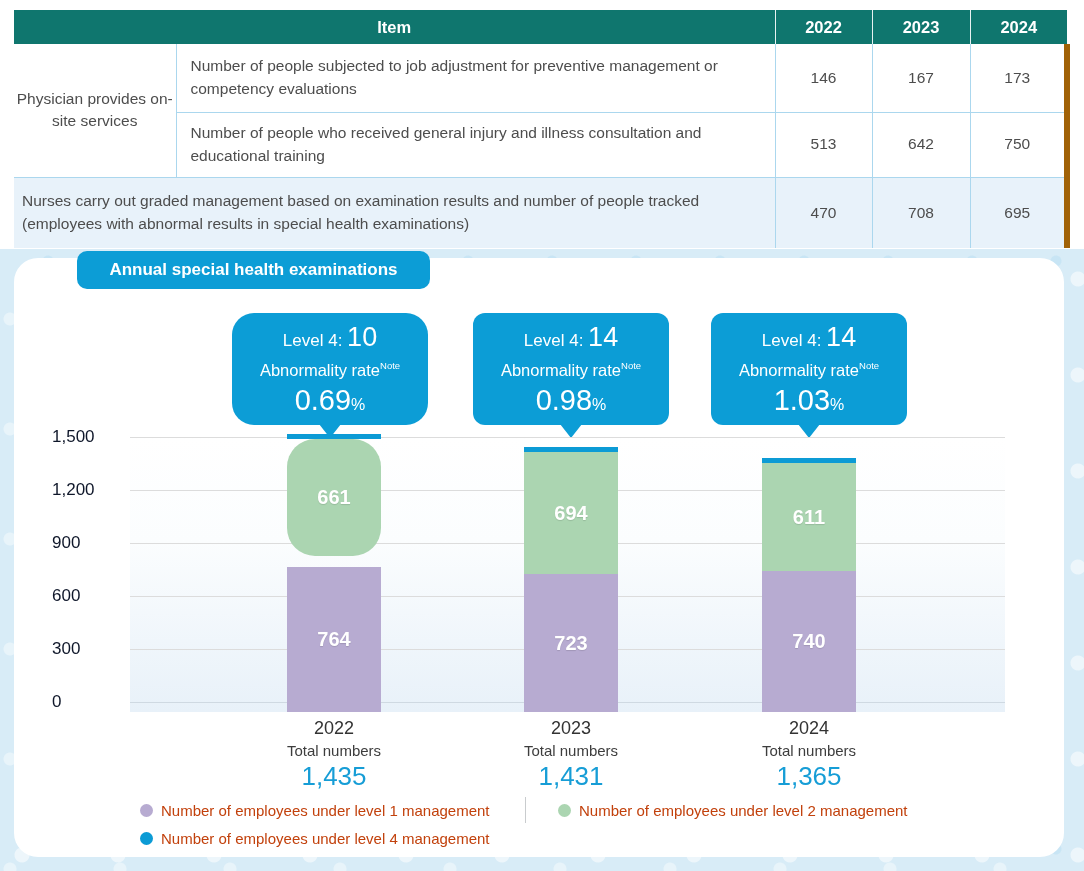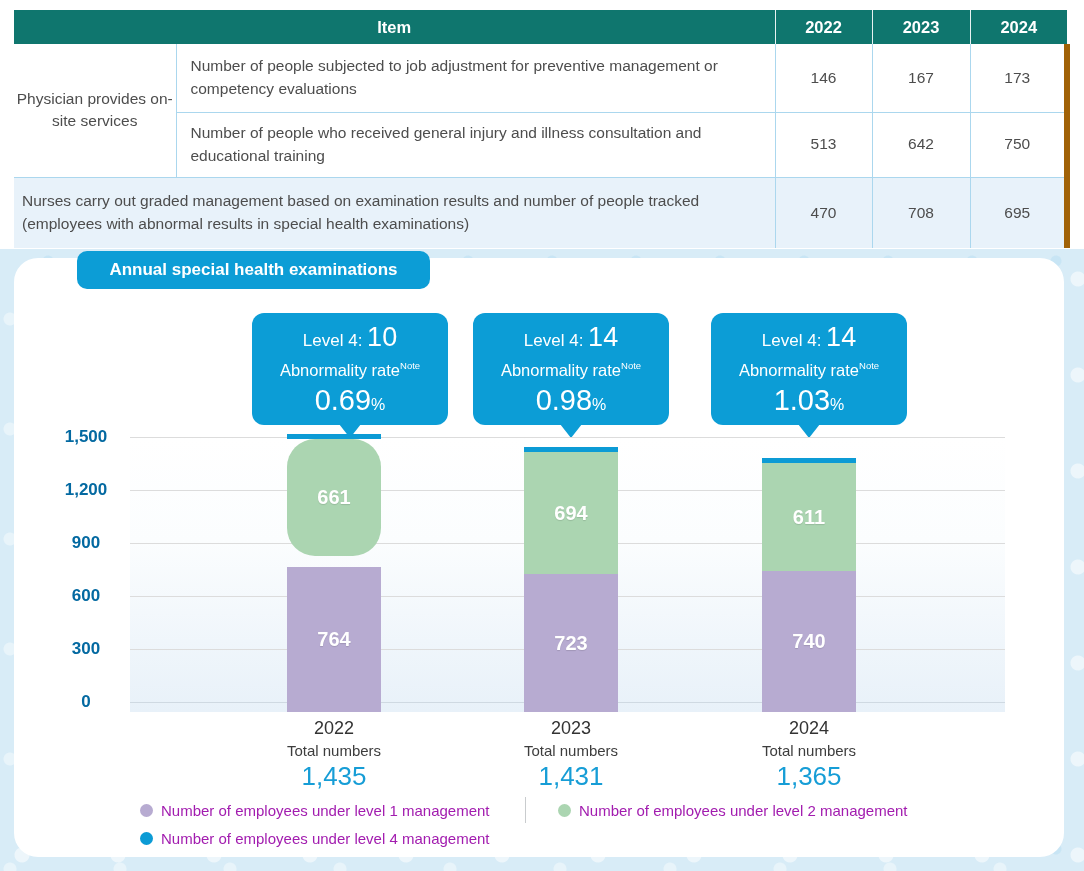--- a/index.html
+++ b/index.html
@@ -55,50 +55,50 @@
   .callout .tail {
     position:absolute; left:50%; bottom:-13px; margin-left:-11px; width:0; height:0;
     border-left:11px solid transparent; border-right:11px solid transparent; border-top:14px solid #0c9dd6;
   }
   .callout .l1 { font-size:17px; line-height:30px; }
   .callout .l1 .big { font-size:27px; font-weight:500; }
   .callout .l2 { font-size:16.5px; line-height:20px; }
   .callout .l2 sup { font-size:9.5px; }
   .callout .l3 { font-size:29px; font-weight:500; line-height:40px; }
   .callout .l3 .pct { font-size:16px; font-weight:normal; }
-  .co-1 { left:252px; } .co-2 { left:473px; } .co-3 { left:711px; }
+  .co-1 { left:232px;border-radius:22px; } .co-2 { left:473px; } .co-3 { left:711px; }
 
   
   .plot {
     position:absolute; left:130px; top:437px; width:875px; height:275px;
     background:linear-gradient(180deg, #ffffff 0%, #fbfdfe 38%, #e8f1f9 100%);
   }
   .gridline { position:absolute; left:0; width:100%; height:1px; background:#dcdcdc; }
   .g0 { top:0; } .g1 { top:53px; } .g2 { top:106px; } .g3 { top:159px; } .g4 { top:212px; } .g5 { top:265px; background:#cfd9e2; }
-  .ytick { position:absolute; left:52px; width:68px; height:20px; text-align:center; font-size:17px; color:#0369a1;font-weight:bold; }
+  .ytick { position:absolute; left:52px; width:68px; height:20px; text-align:left; font-size:17px; color:#0f172a; }
   .yt0 { top:427px; } .yt1 { top:480px; } .yt2 { top:533px; } .yt3 { top:586px; } .yt4 { top:639px; } .yt5 { top:692px; }
 
   .bar { position:absolute; bottom:0; width:94px; display:flex; flex-direction:column-reverse; }
   .bar-1 { left:157px; } .bar-2 { left:394px; } .bar-3 { left:632px; }
   .seg { width:100%; display:flex; align-items:center; justify-content:center; }
   .seg-l1 { background:#b7abd1; }
   .seg-l2 { background:#abd5b1; }
   .seg-l4 { background:#0c9bd5; }
   .seg .val { color:#ffffff; font-size:20px; font-weight:bold; text-shadow:0 1px 1px rgba(0,0,0,0.12); }
 
   
   .xgroup { position:absolute; width:190px; text-align:center; }
   .xg-1 { left:239px; } .xg-2 { left:476px; } .xg-3 { left:714px; }
   .xgroup { top:716px; }
   .xgroup .year  { font-size:18px; color:#333333; line-height:24px; }
   .xgroup .tlabel{ font-size:15px; color:#3d3d3d; line-height:21px; }
   .xgroup .total { font-size:26px; color:#169dd6; font-weight:500; line-height:30px; }
 
   
-  .legend-item { position:absolute; height:20px; display:flex; align-items:center; gap:8px; font-size:15px; color:#a21caf; }
+  .legend-item { position:absolute; height:20px; display:flex; align-items:center; gap:8px; font-size:15px; color:#c2410c; }
   .li-1 { left:140px; top:800px; } .li-2 { left:558px; top:800px; } .li-3 { left:140px; top:828px; }
   .dot { width:13px; height:13px; border-radius:50%; flex:0 0 13px; }
   .dot-l1 { background:#b7abd1; } .dot-l2 { background:#abd5b1; } .dot-l4 { background:#0c9bd5; }
   .legend-divider { position:absolute; left:525px; top:797px; width:1px; height:26px; background:#c9ccce; }
 </style>
 </head>
 <body>
 
 <div class="page">
 

